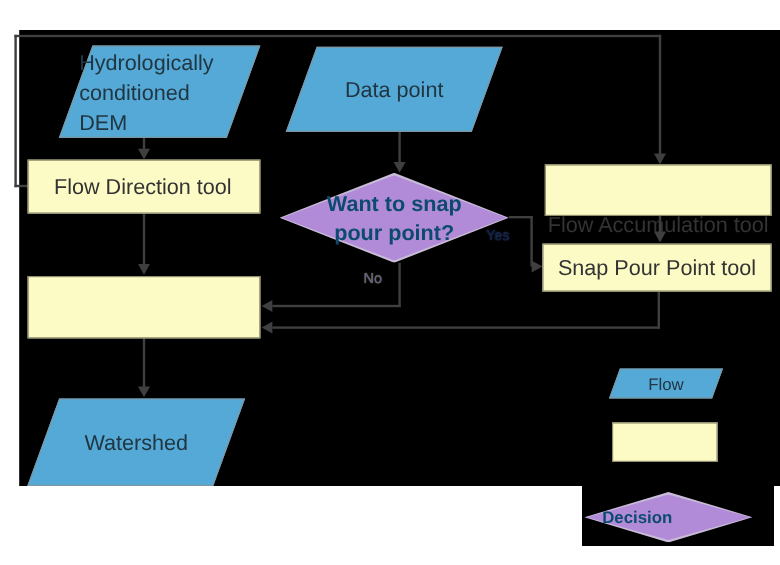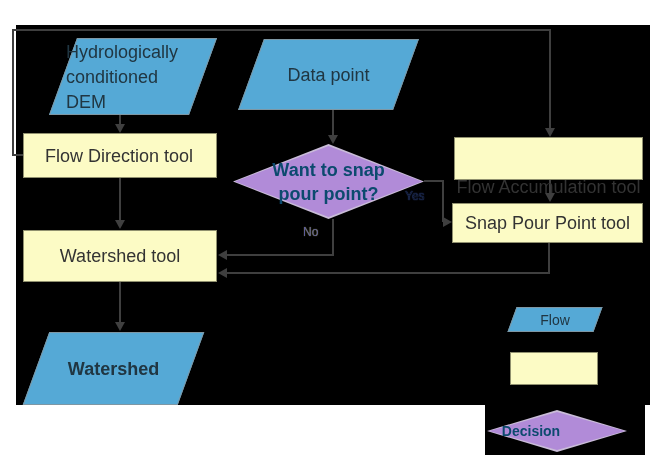--- a/index.html
+++ b/index.html
@@ -93,24 +93,23 @@
   <div class="diamond-outer" style="left:233px;top:144px;width:191px;height:75px;">
     <div class="diamond-inner"></div>
   </div>
   <div class="lbl lbl-purple" style="left:233px;top:144px;width:191px;height:75px;">Want to snap
 pour point?</div>
 
   <div class="proc" style="left:452px;top:203px;width:191px;height:40px;"></div>
   <div class="lbl" style="left:452px;top:203px;width:191px;height:40px;">Snap Pour Point tool</div>
 
   <div class="proc" style="left:23px;top:230px;width:194px;height:52px;"></div>
-  <div class="lbl" style="left:23px;top:230px;width:194px;height:52px;">Watershed tool</div>
 
   <div class="para" style="left:36px;top:332px;width:155px;height:73px;"></div>
-  <div class="lbl lbl-blue" style="left:36px;top:332px;width:155px;height:73px;font-weight:bold;">Watershed</div>
+  <div class="lbl lbl-blue" style="left:36px;top:332px;width:155px;height:73px;">Watershed</div>
 
   <div class="edge-lbl edge-yes" style="left:405px;top:148px;">Yes</div>
   <div class="edge-lbl edge-no" style="left:303px;top:226px;">No</div>
 
   <div class="para" style="left:512px;top:307px;width:86px;height:25px;"></div>
   <div class="lbl lbl-blue lbl-small" style="left:512px;top:307px;width:86px;height:25px;">Flow</div>
 
   <div class="proc" style="left:510px;top:352px;width:88px;height:33px;"></div>
 
   <div class="diamond-outer" style="left:487px;top:410px;width:140px;height:42px;">

